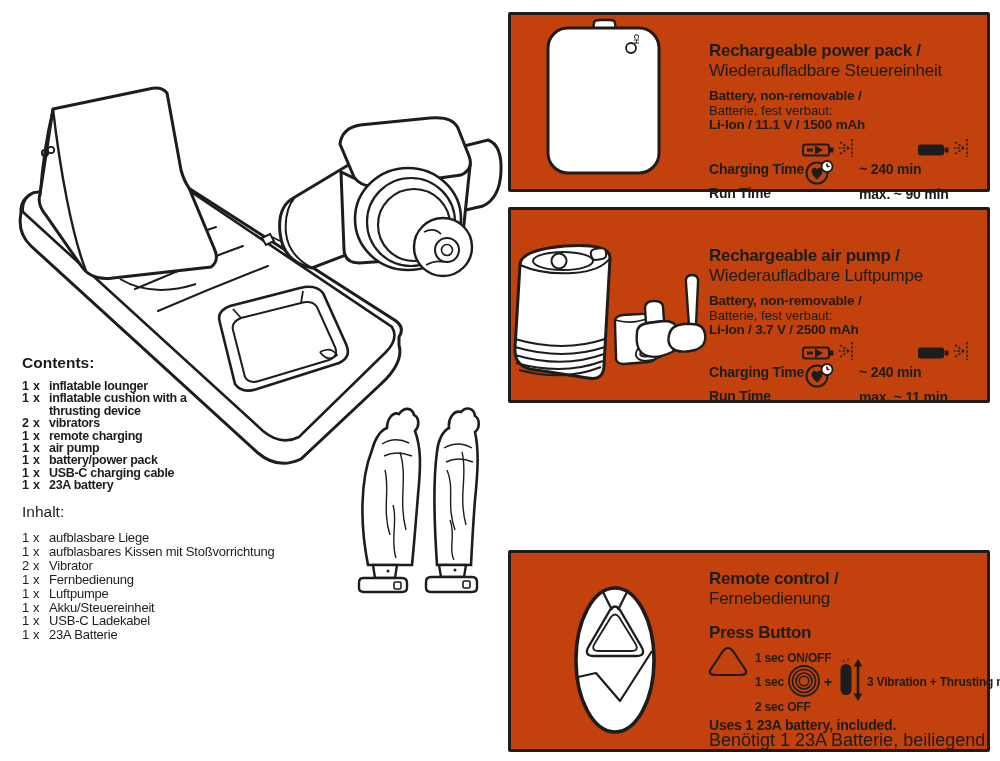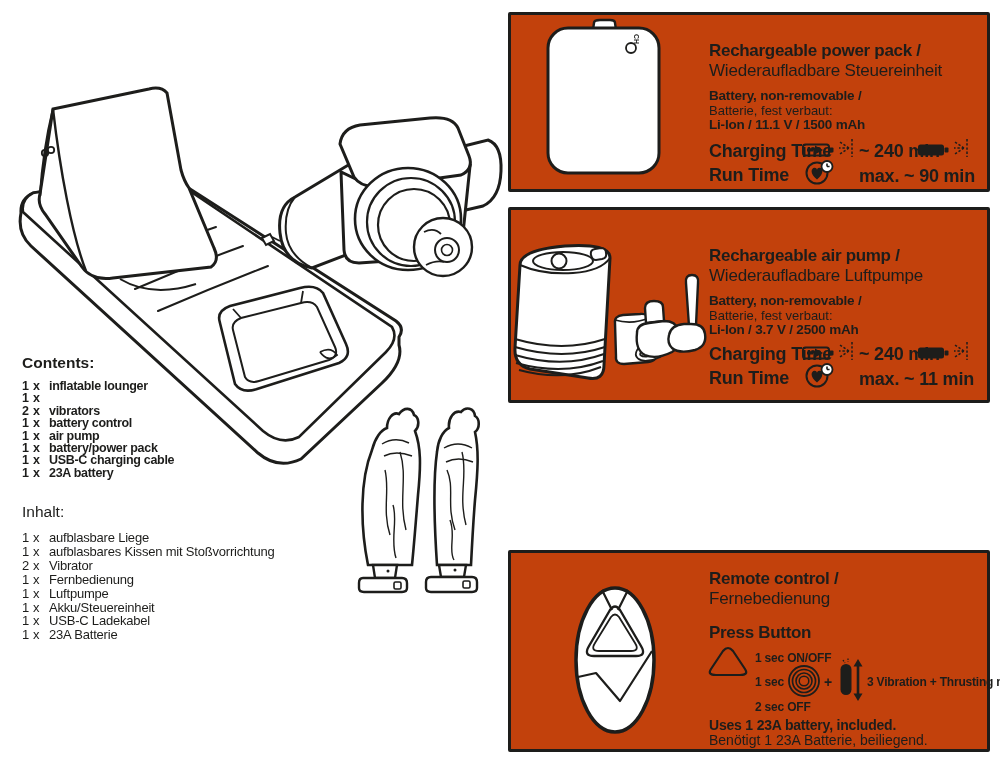--- a/index.html
+++ b/index.html
@@ -5,21 +5,21 @@
   html,body{margin:0;padding:0;background:#fff;}
   .page{position:relative;width:1000px;height:761px;background:#fff;overflow:hidden;
         font-family:"Liberation Sans",sans-serif;color:#1d1d1b;}
   .abs{position:absolute;}
   svg{display:block;overflow:visible;}
   .panel{position:absolute;left:508px;width:476px;border:3px solid #1d1d1b;border-radius:2px;background:#c2410c;}
   .title-en{font-size:17px;font-weight:700;letter-spacing:-0.3px;line-height:20px;white-space:nowrap;}
   .title-de{font-size:17px;font-weight:400;letter-spacing:-0.2px;line-height:20px;white-space:nowrap;}
   .spec-b{font-size:13.5px;font-weight:700;letter-spacing:-0.2px;line-height:14.5px;white-space:nowrap;}
   .spec-r{font-size:13px;font-weight:400;line-height:13.5px;white-space:nowrap;}
-  .row-label{font-size:18px;font-weight:700;letter-spacing:-0.2px;white-space:nowrap;}
+  .row-label{font-size:14px;font-weight:700;letter-spacing:-0.2px;white-space:nowrap;margin-top:20px;}
   .small-b{font-size:12px;font-weight:700;letter-spacing:-0.2px;white-space:nowrap;}
   .list{position:absolute;}
   .list .hd-b{font-size:15.5px;font-weight:700;margin-bottom:8px;}
   .list .hd-r{font-size:15.5px;font-weight:400;margin-bottom:10px;}
   .li{display:flex;}
   .contents .li{font-size:12.5px;font-weight:700;line-height:12.4px;letter-spacing:-0.3px;}
   .inhalt .li{font-size:13px;font-weight:400;line-height:13.9px;letter-spacing:-0.2px;}
   .li .q{flex:0 0 11px;}
   .li .s{flex:0 0 16px;}
   .li .t{flex:1;}
@@ -105,30 +105,31 @@
   <div class="list contents" style="left:22px;top:354px;width:178px">
     <div class="hd-b">Contents:</div>
     <div class="li">
         <span class="q">1</span>
         <span class="s">x</span>
         <span class="t">inflatable lounger</span>
       </div>
     <div class="li">
         <span class="q">1</span>
         <span class="s">x</span>
+        <span class="t">inflatable cushion with a thrusting device</span>
       </div>
     <div class="li">
         <span class="q">2</span>
         <span class="s">x</span>
         <span class="t">vibrators</span>
       </div>
     <div class="li">
         <span class="q">1</span>
         <span class="s">x</span>
-        <span class="t">battery control</span>
+        <span class="t">remote charging</span>
       </div>
     <div class="li">
         <span class="q">1</span>
         <span class="s">x</span>
         <span class="t">air pump</span>
       </div>
     <div class="li">
         <span class="q">1</span>
         <span class="s">x</span>
         <span class="t">battery/power pack</span>
@@ -333,16 +334,16 @@
       <rect class="ink" x="5.5" y="7" width="11" height="31" rx="5.5"></rect>
       <path class="ln" stroke-width="2.6" d="M 23,9 L 23,37"></path>
       <path class="ink" d="M 23,2 L 18.5,9.5 L 27.5,9.5 Z"></path>
       <path class="ink" d="M 23,44 L 18.5,36.5 L 27.5,36.5 Z"></path>
     </svg>
     <div class="abs small-b" style="left:356px;top:122px">3 Vibration + Thrusting modes</div>
 
     <div class="abs small-b" style="left:244px;top:147px">2 sec OFF</div>
 
     <div class="abs spec-b" style="left:198px;top:165px;font-size:14px">Uses 1 23A battery, included.</div>
-    <div class="abs spec-r" style="left:198px;top:181px;font-size:14px">Benötigt 1 23A Batterie, beiliegend.</div>
+    <div class="abs spec-r" style="left:198px;top:181px;font-size:18px">Benötigt 1 23A Batterie, beiliegend.</div>
   </div>
 
 </div>
 
 </body></html>

